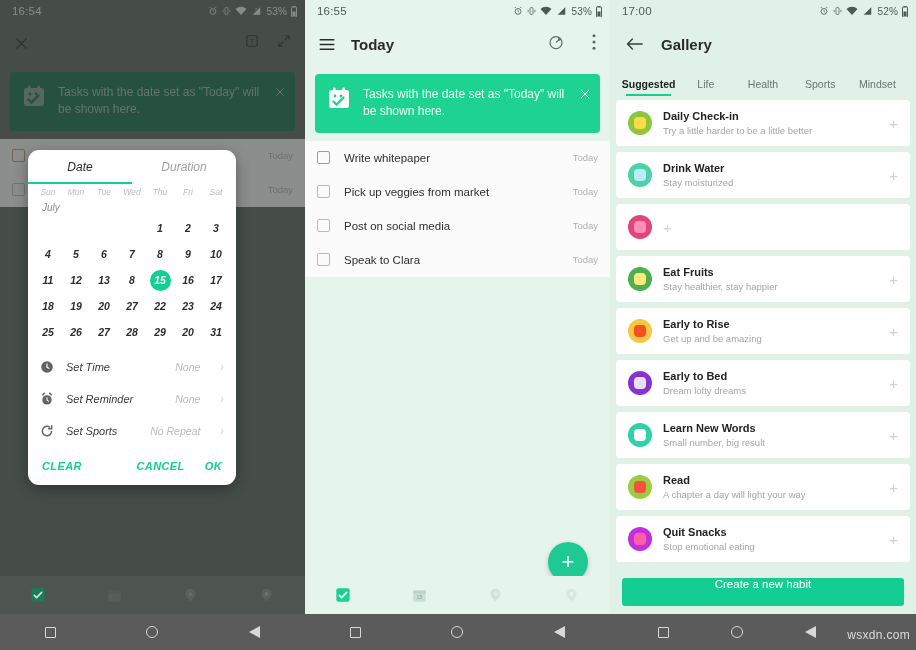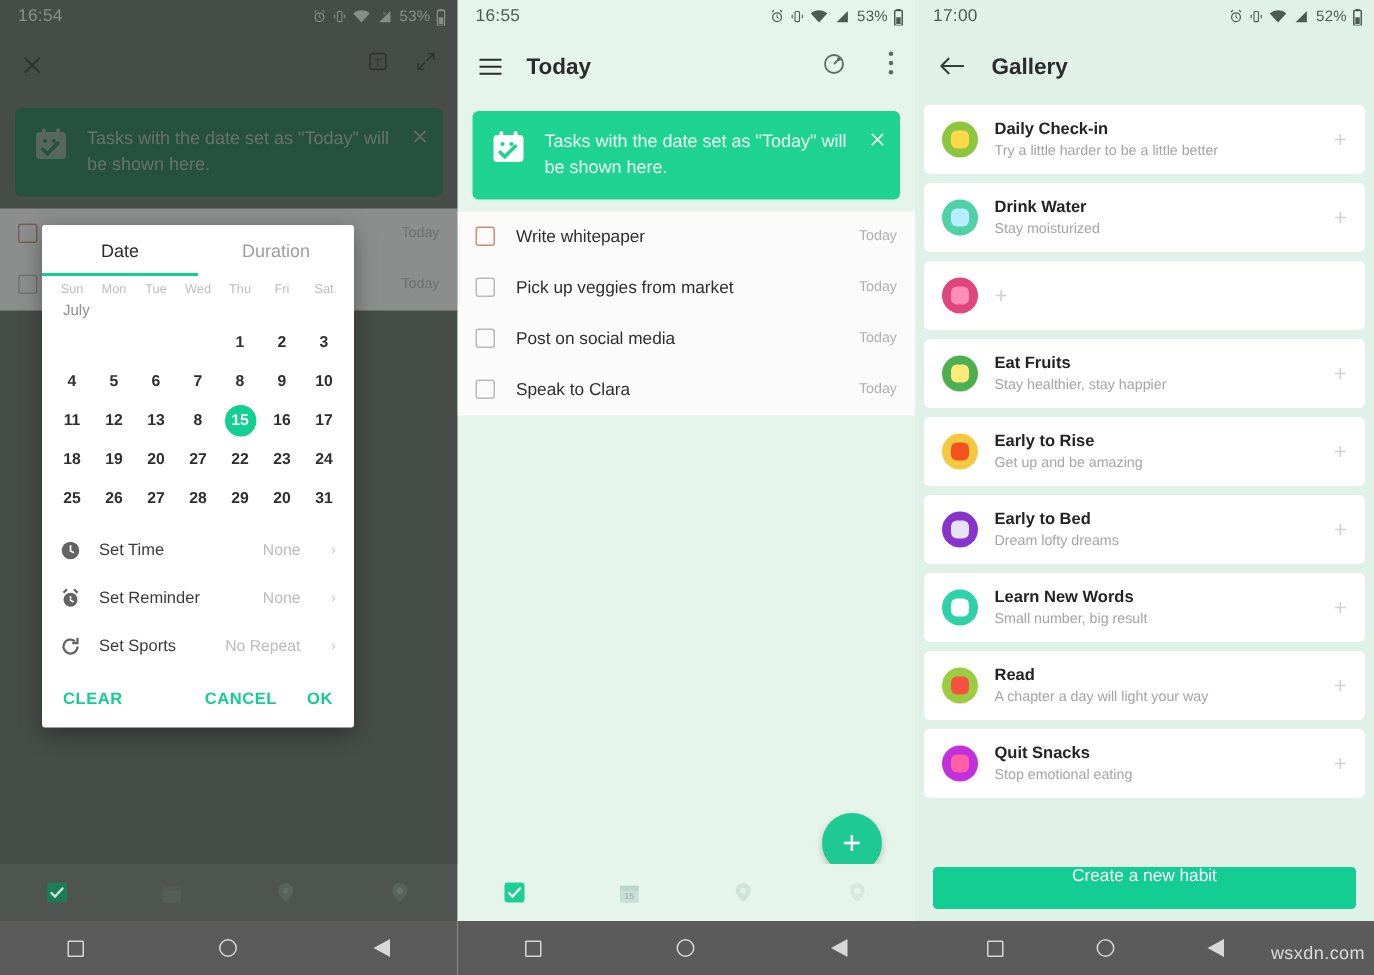--- a/index.html
+++ b/index.html
@@ -99,23 +99,24 @@
     border-bottom: 6.5px solid transparent; border-right: 11px solid #d8d8d8;
   }
   .watermark {
     position: absolute; right: 6px; bottom: 8px;
     color: #dcdcdc; font-size: 12px; letter-spacing: .3px;
   }
 
   
   .dialog {
     position: absolute; left: 28px; top: 150px; width: 208px;
-    background: #ffffff; border-radius: 2px;
+    background: #ffffff; border-radius: 11px;
     box-shadow: 0 4px 14px rgba(0,0,0,.35);
     overflow: hidden;
+    font-style: italic;
   }
   .dlg-tabs { display: flex; height: 34px; }
   .dlg-tab {
     flex: 1; display: flex; align-items: center; justify-content: center;
     font-size: 12px; color: #9e9e9e; position: relative;
   }
   .dlg-tab.active { color: #2d2d2d; }
   .dlg-tab.active::after {
     content: ""; position: absolute; left: 0; right: 0; bottom: 0;
     height: 2px; background: #14cf94;
@@ -610,20 +611,27 @@
       </span>
     </div>
 
     <div class="p3-appbar">
       <svg width="17" height="14" viewBox="0 0 24 20">
           <path d="M23 10H2M9 3L2 10l7 7" stroke="#33403a" stroke-width="2" fill="none" stroke-linecap="round" stroke-linejoin="round"></path>
         </svg>
       <span class="p3-title">Gallery</span>
     </div>
 
+    <div class="cat-tabs" id="cat-tabs">
+        <div class="cat-tab active">Suggested</div>
+        <div class="cat-tab">Life</div>
+        <div class="cat-tab">Health</div>
+        <div class="cat-tab">Sports</div>
+        <div class="cat-tab">Mindset</div>
+      </div>
 
     <div class="habit-list" id="habit-list">
         <div class="habit-card">
           <span class="hicon" style="background: rgb(140, 198, 63);">
             <span style="position: absolute; left: 50%; top: 50%; transform: translate(-50%, -50%); width: 12px; height: 12px; border-radius: 4px; display: block; background: rgb(255, 217, 74);"></span>
           </span>
           <div class="hbody">
             <div class="htitle">Daily Check-in</div>
             <div class="hsub">Try a little harder to be a little better</div>
           </div>

